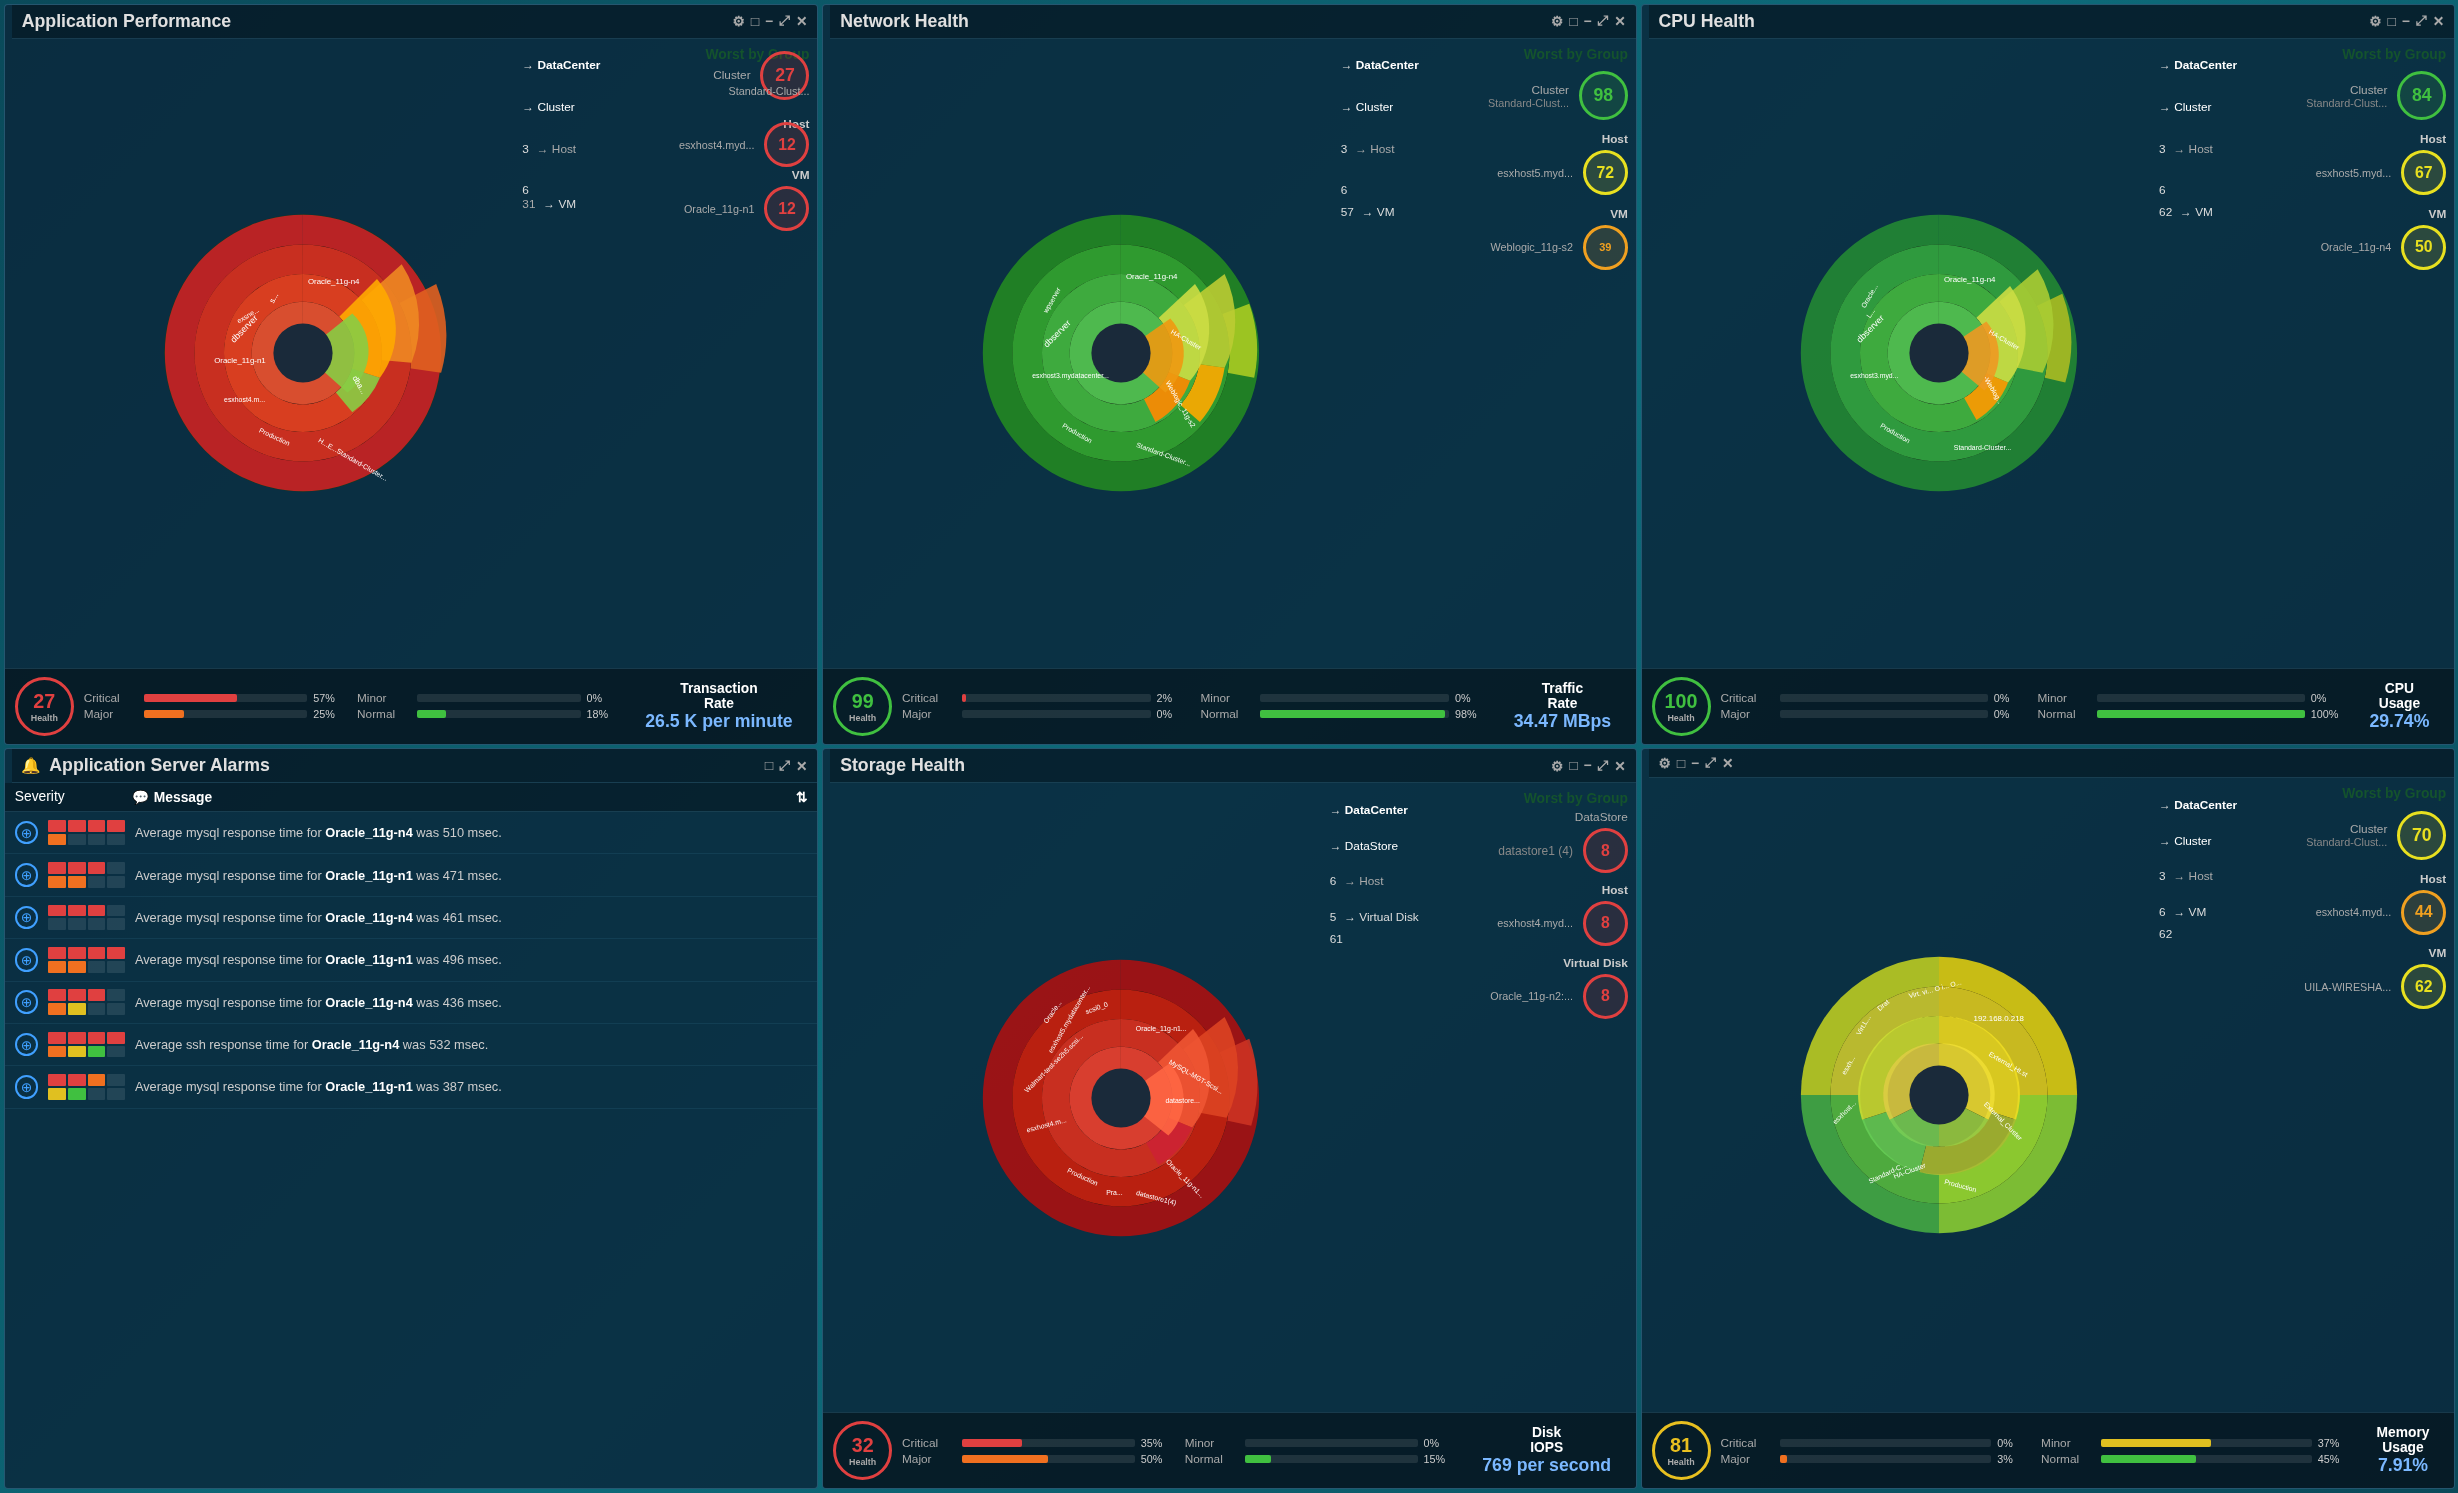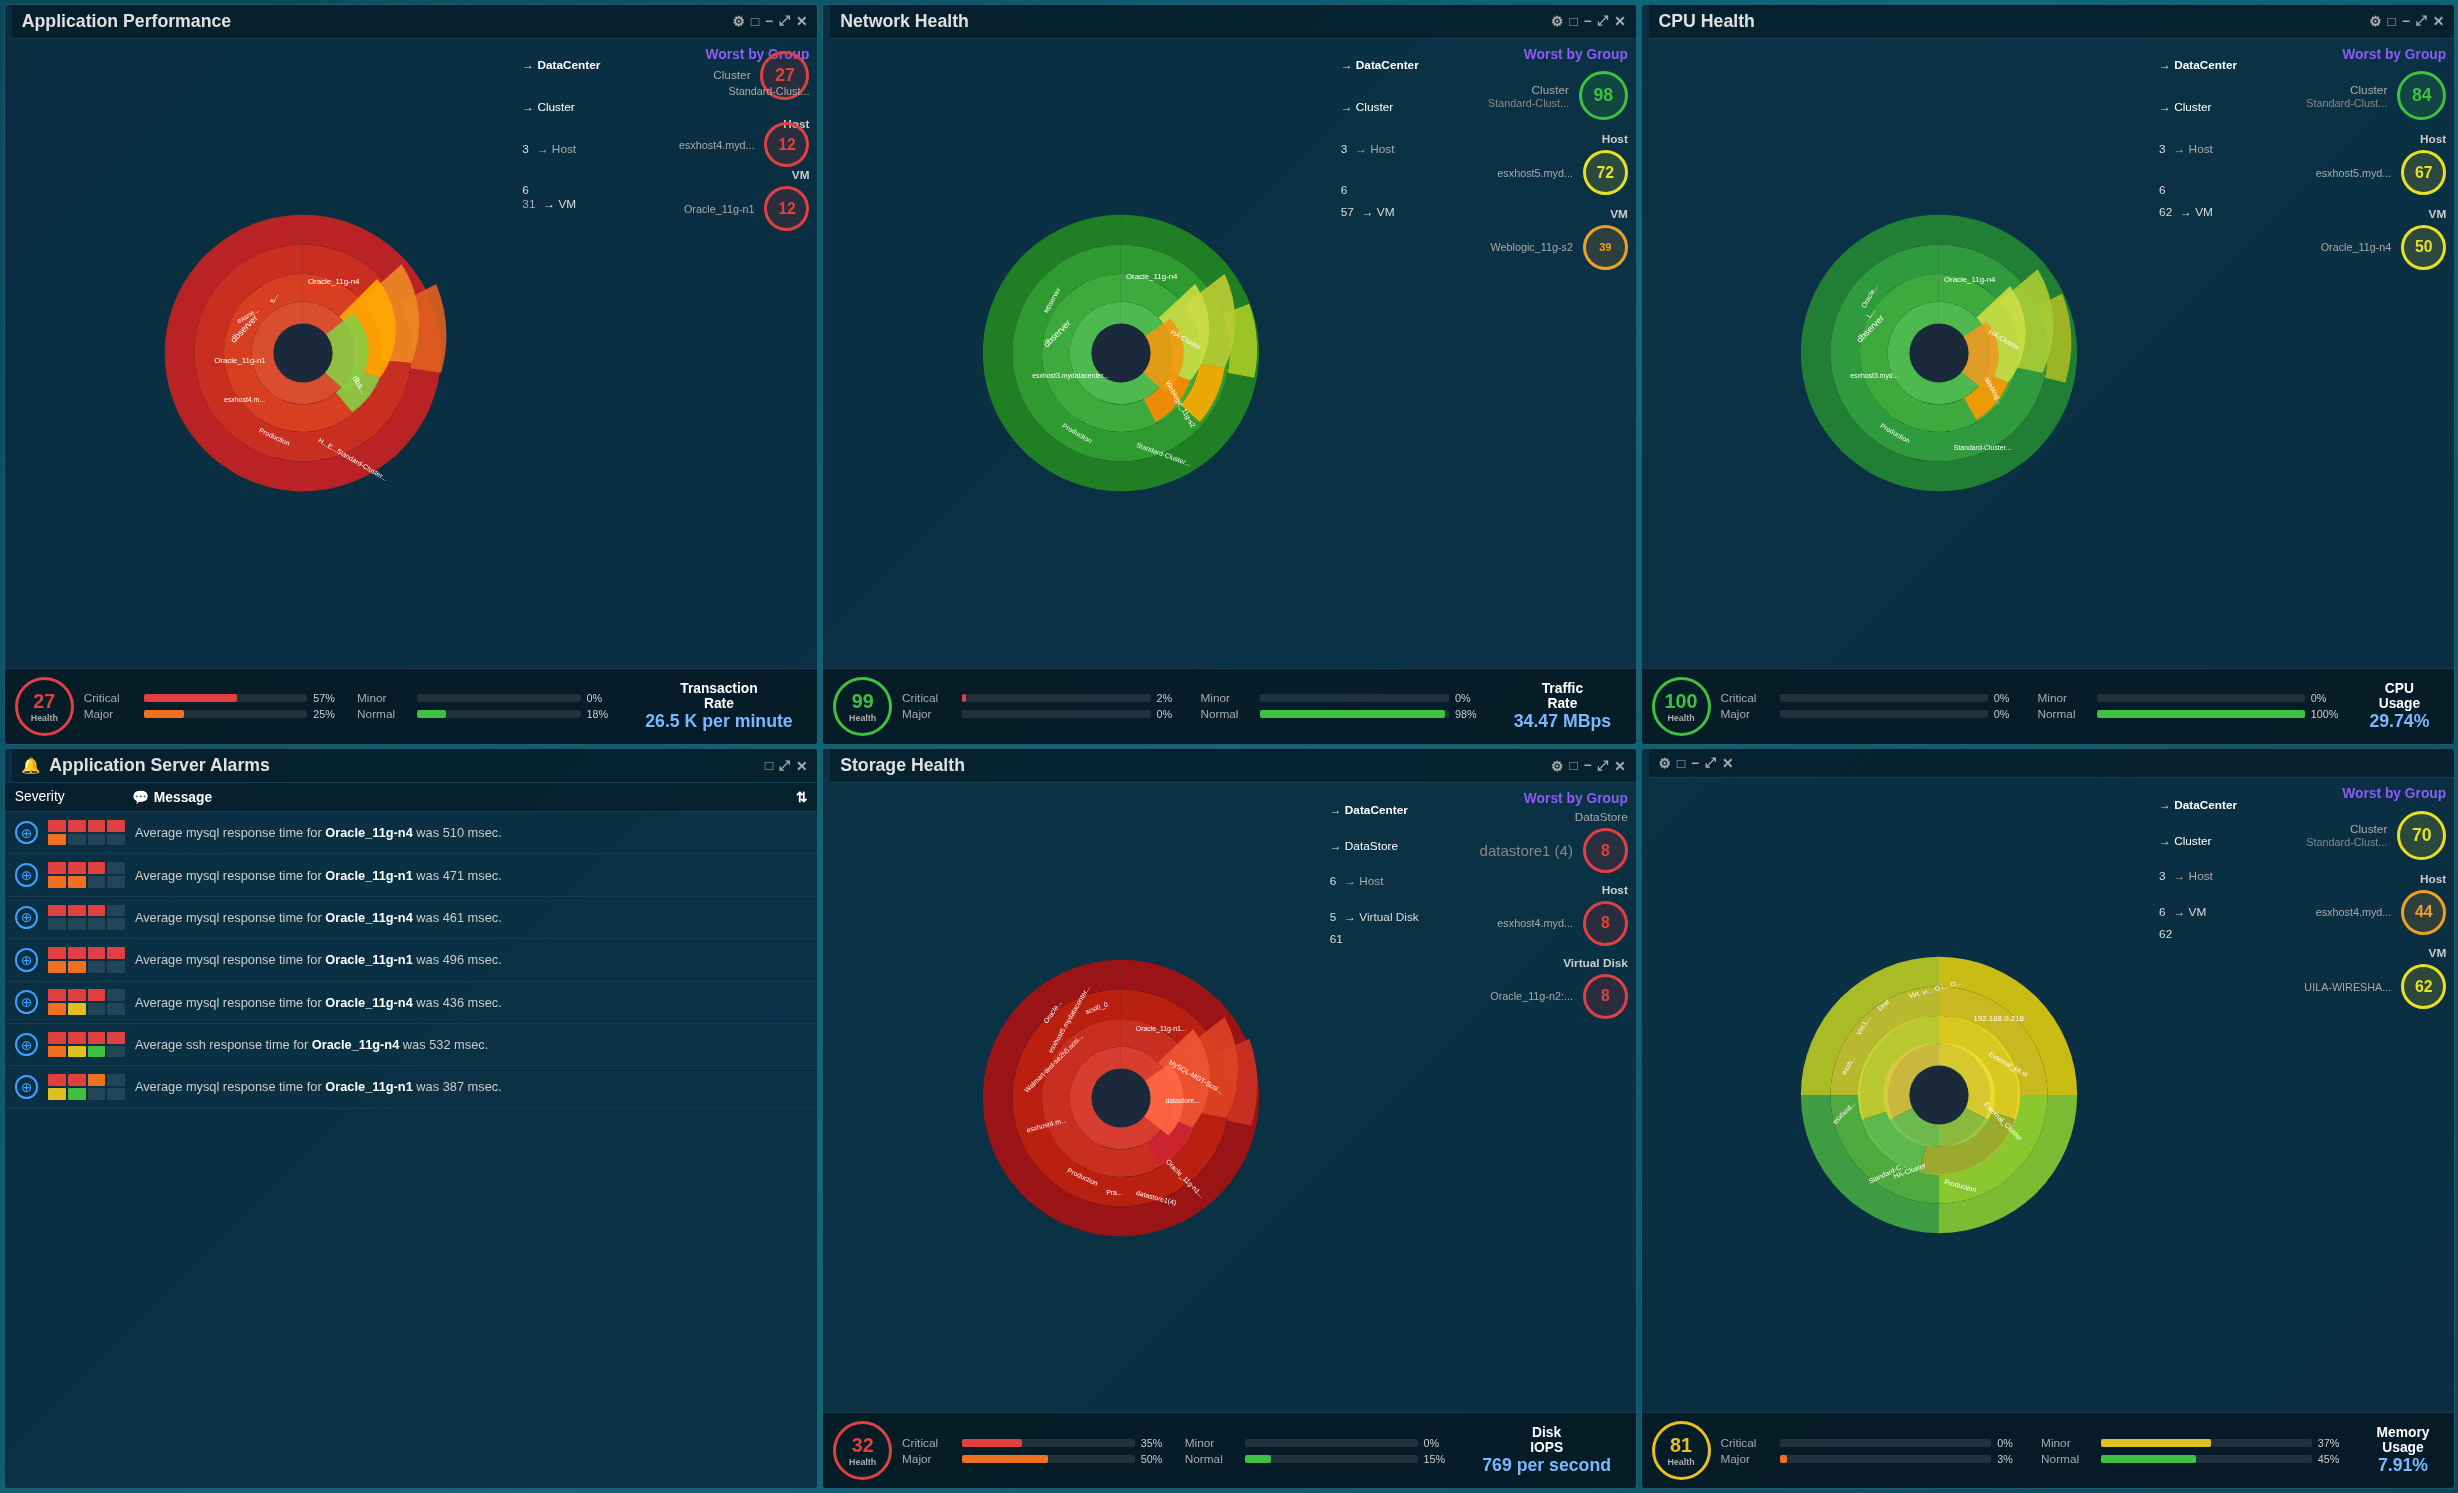--- a/index.html
+++ b/index.html
@@ -70,21 +70,21 @@
     .worst-by-group {
       width: 217px;
       padding: 7.9px;
       display: flex;
       flex-direction: column;
       font-size: 12.8px;
       color: #ccc;
     }
     .worst-title {
       font-weight: bold;
-      color: #8b5cf6;
+      color: #14532d;
       font-size: 13.8px;
       text-align: right;
       margin-bottom: 3.9px;
     }
     .worst-badge {
       width: 43px;
       height: 43px;
       border-radius: 50%;
       border: 3px solid;
       display: flex;
@@ -778,21 +778,21 @@
           </div>
         <div style="display:flex; gap:7.9px;">
             <span>61</span>
           </div>
       </div>
     </div>
     <div class="worst-by-group">
       <div class="worst-title">Worst by Group</div>
       <div style="text-align:right; font-size:11.8px; color:#aaa; margin-bottom:2px;">DataStore</div>
       <div style="display:flex; justify-content:flex-end; align-items:center; gap:9.9px; margin-top:2px;">
-        <div style="font-size:15px; color:#888; text-align:left;">datastore1 (4)</div>
+        <div style="font-size:12px; color:#888; text-align:left;">datastore1 (4)</div>
         <div class="worst-badge badge-red" style="width:45px;height:45px;font-size:15.8px;">8</div>
       </div>
       <div style="font-weight:bold; color:#ccc; text-align:right; font-size:11.8px; margin-top:9.9px;">Host</div>
       <div style="display:flex; justify-content:flex-end; align-items:center; gap:9.9px; margin-top:3.9px;">
         <div style="font-size:10.8px; color:#aaa; text-align:right;">esxhost4.myd...</div>
         <div class="worst-badge badge-red" style="width:45px;height:45px;font-size:15.8px;">8</div>
       </div>
       <div style="font-weight:bold; color:#ccc; text-align:right; font-size:11.8px; margin-top:9.9px;">Virtual Disk</div>
       <div style="display:flex; justify-content:flex-end; align-items:center; gap:9.9px; margin-top:3.9px;">
         <div style="font-size:10.8px; color:#aaa; text-align:right;">Oracle_11g-n2:...</div>

